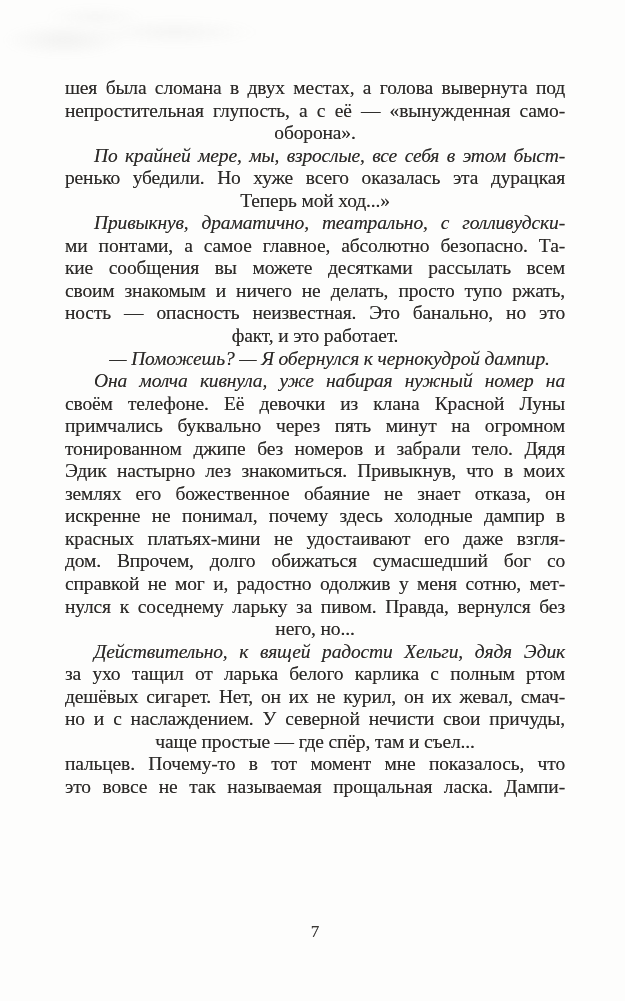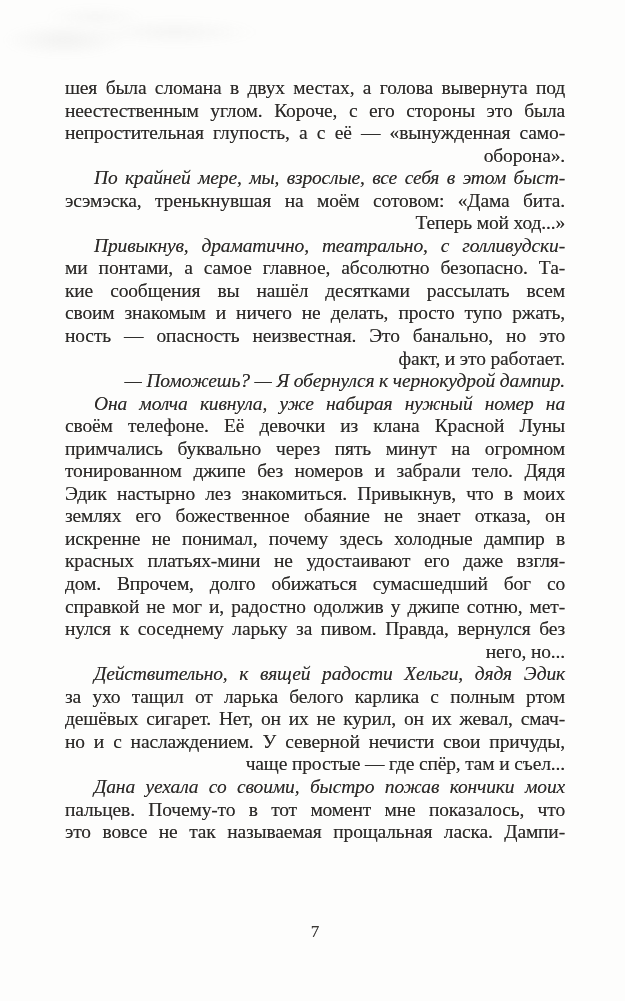--- a/index.html
+++ b/index.html
@@ -34,21 +34,21 @@
     top: 77px;
     width: 500px;
     color: #2c2a28;
     font-size: 19.5px;
     letter-spacing: -0.15px;
     text-shadow: 0 0 0.5px rgba(44,42,40,0.55);
   }
   .ln {
     line-height: 22.55px;
     height: 22.55px;
-    text-align: right;
+    text-align: center;
     white-space: nowrap;
   }
   .ln.j {
     white-space: normal;
     text-align: justify;
     text-align-last: justify;
   }
   .ln.ind {
     text-indent: 29px;
     font-style: italic;
@@ -65,49 +65,47 @@
   }
 </style>
 </head>
 <body>
 
 <div>
   <div class="scan-artifact"></div>
 
   <div class="text-column">
     <div class="ln j">шея была сломана в двух местах, а голова вывернута под</div>
-    <div class="ln j">неестественным углом. Короче, с его стороны это была</div>
     <div class="ln j">непростительная глупость, а с её — «вынужденная само-</div>
     <div class="ln">оборона».</div>
     <div class="ln j ind">По крайней мере, мы, взрослые, все себя в этом быст-</div>
-    <div class="ln j">эсэмэска, тренькнувшая на моём сотовом: «Дама бита.</div>
+    <div class="ln j">ренько убедили. Но хуже всего оказалась эта дурацкая</div>
     <div class="ln">Теперь мой ход...»</div>
     <div class="ln j ind">Привыкнув, драматично, театрально, с голливудски-</div>
     <div class="ln j">ми понтами, а самое главное, абсолютно безопасно. Та-</div>
-    <div class="ln j">кие сообщения вы нашёл десятками рассылать всем</div>
+    <div class="ln j">кие сообщения вы можете десятками рассылать всем</div>
     <div class="ln j">своим знакомым и ничего не делать, просто тупо ржать,</div>
     <div class="ln j">ность — опасность неизвестная. Это банально, но это</div>
     <div class="ln">факт, и это работает.</div>
     <div class="ln ind">— Поможешь? — Я обернулся к чернокудрой дампир.</div>
     <div class="ln j ind">Она молча кивнула, уже набирая нужный номер на</div>
     <div class="ln j">своём телефоне. Её девочки из клана Красной Луны</div>
     <div class="ln j">примчались буквально через пять минут на огромном</div>
     <div class="ln j">тонированном джипе без номеров и забрали тело. Дядя</div>
     <div class="ln j">Эдик настырно лез знакомиться. Привыкнув, что в моих</div>
     <div class="ln j">землях его божественное обаяние не знает отказа, он</div>
     <div class="ln j">искренне не понимал, почему здесь холодные дампир в</div>
     <div class="ln j">красных платьях-мини не удостаивают его даже взгля-</div>
     <div class="ln j">дом. Впрочем, долго обижаться сумасшедший бог со</div>
-    <div class="ln j">справкой не мог и, радостно одолжив у джипе сотню, мет-</div>
+    <div class="ln j">справкой не мог и, радостно одолжив у меня сотню, мет-</div>
     <div class="ln j">нулся к соседнему ларьку за пивом. Правда, вернулся без</div>
     <div class="ln">него, но...</div>
     <div class="ln j ind">Действительно, к вящей радости Хельги, дядя Эдик</div>
     <div class="ln j">за ухо тащил от ларька белого карлика с полным ртом</div>
     <div class="ln j">дешёвых сигарет. Нет, он их не курил, он их жевал, смач-</div>
     <div class="ln j">но и с наслаждением. У северной нечисти свои причуды,</div>
     <div class="ln">чаще простые — где спёр, там и съел...</div>
-    <div class="ln j ind">Дана уехала со своими, быстро пожав кончики моих</div>
     <div class="ln j">пальцев. Почему-то в тот момент мне показалось, что</div>
     <div class="ln j">это вовсе не так называемая прощальная ласка. Дампи-</div>
   </div>
 
   <div class="page-number">7</div>
 </div>
 
 </body></html>

